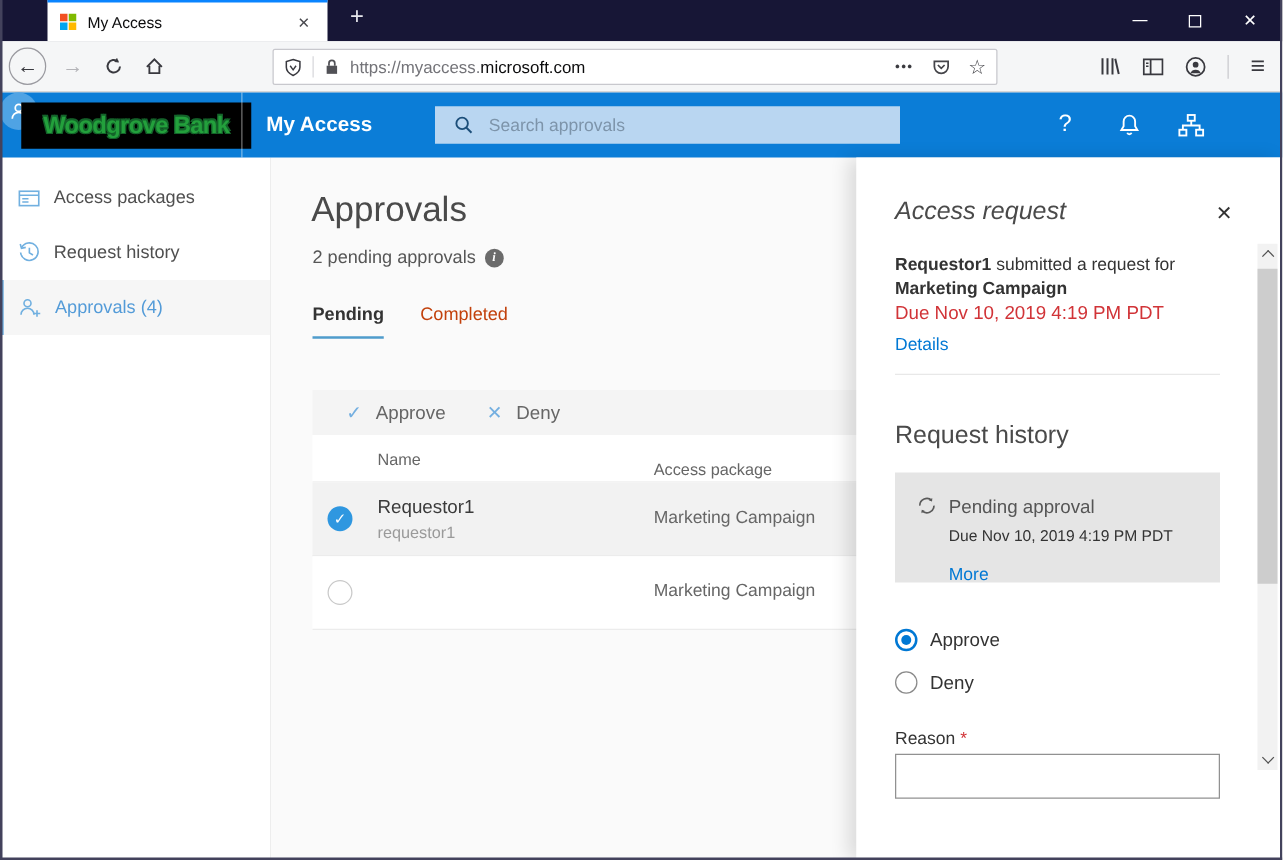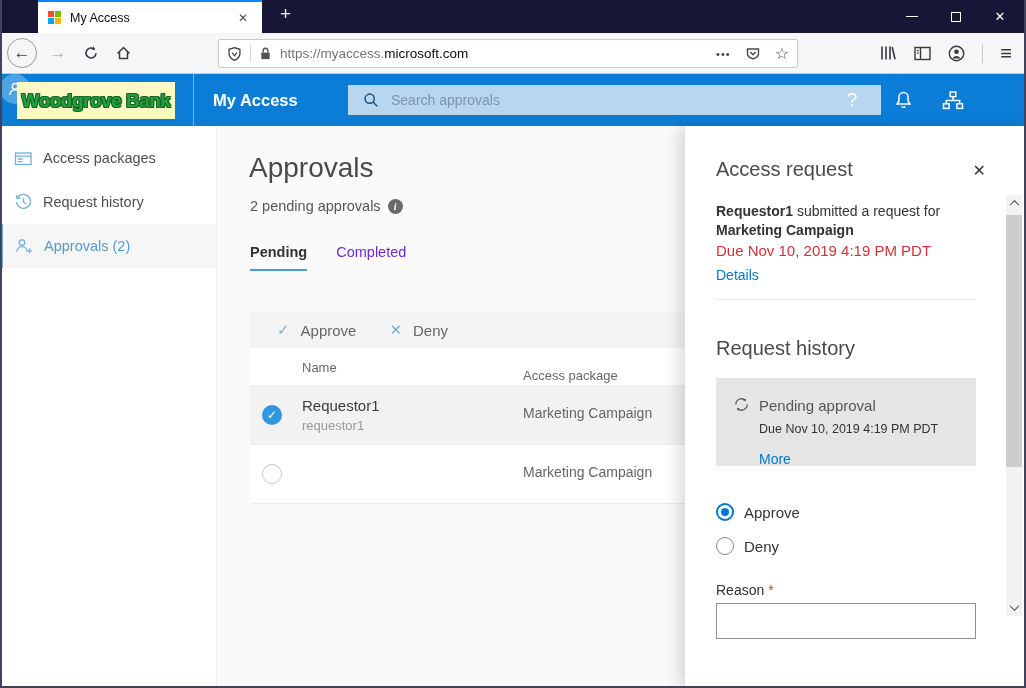--- a/index.html
+++ b/index.html
@@ -51,31 +51,31 @@
   .url-right-icon { margin-left:14px; color:#3a3a3f; display:flex; align-items:center; }
   .ellipsis-icon { font-size:11px; letter-spacing:1px; color:#3a3a3f; }
   .star-icon { font-size:16px; color:#45454a; }
   .toolbar-right { position:absolute; right:14px; top:5px; height:30px; display:flex; align-items:center; gap:17px; }
   .tb-divider { width:1px; height:19px; background:#c9c9ce; }
   .menu-icon { font-size:20px; color:#39393f; line-height:1; }
 
   
   .appheader { position:absolute; left:0; top:74px; right:0; height:52px; background:#0b7dd7; z-index:10; }
   .logo {
-    position:absolute; left:17px; top:8px; width:158px; height:37px; background:#fef9c3;
+    position:absolute; left:17px; top:8px; width:184px; height:37px; background:#000000;
     display:flex; align-items:center; justify-content:center;
   }
   .logo span {
     font-size:19px; font-weight:bold; color:#23a03c; letter-spacing:-0.5px;
     text-shadow:-1px -1px 0 #14632a, 1px -1px 0 #14632a, -1px 1px 0 #14632a, 1px 1px 0 #14632a;
   }
   .appheader-divider { position:absolute; left:193px; top:0; width:1px; height:52px; background:rgba(255,255,255,0.45); }
   .app-title { position:absolute; left:213px; top:0; line-height:52px; color:#fff; font-size:16.5px; font-weight:bold; }
   .searchbox {
-    position:absolute; left:348px; top:11px; width:533px; height:30px; background:#b9d6f1;
+    position:absolute; left:348px; top:11px; width:372px; height:30px; background:#b9d6f1;
     display:flex; align-items:center;
   }
   .searchbox svg { margin-left:15px; }
   .search-placeholder { margin-left:12px; font-size:14px; color:#7d94aa; }
   .hdr-icon { position:absolute; top:0; height:52px; display:flex; align-items:center; justify-content:center; color:#fff; }
   .help-btn { left:840px; width:24px; font-size:19px; }
   .bell-btn { left:890px; width:26px; }
   .org-btn  { left:939px; width:28px; }
   .avatar-btn { left:983px; top:11px; width:30px; height:30px; border-radius:50%; background:#4fa3e4; display:flex; align-items:center; justify-content:center; }
 
@@ -83,21 +83,21 @@
   .content { position:absolute; left:0; top:126px; right:0; bottom:0; background:#fafafa; }
   .sidebar { position:absolute; left:0; top:0; bottom:0; width:217px; background:#fff; border-right:1px solid #ededed; padding-top:10px; }
   .side-item { height:44px; display:flex; align-items:center; padding-left:14px; gap:10px; color:#4f4f4f; font-size:14.5px; cursor:default; }
   .side-item.active { background:#f6f6f6; border-left:3px solid #71b0e0; padding-left:11px; color:#539bd8; }
 
   .main { position:absolute; left:217px; right:0; top:0; bottom:0; background:#fafafa; }
   .page-title { position:absolute; left:32px; top:26px; font-size:28px; font-weight:400; color:#4a4a4a; }
   .page-subtitle { position:absolute; left:33px; top:72px; font-size:14.5px; color:#565656; display:flex; align-items:center; gap:7px; }
   .info-icon { width:15px; height:15px; border-radius:50%; background:#6b6b6b; color:#fff; font-size:10px; font-style:italic; font-weight:bold; display:flex; align-items:center; justify-content:center; font-family:"Liberation Serif",serif; }
   .tabs { position:absolute; left:33px; top:118px; display:flex; gap:29px; font-size:14.5px; }
-  .tab-item { padding-bottom:9px; color:#6d28d9; }
+  .tab-item { padding-bottom:9px; color:#c2410c; }
   .tab-item.active { color:#333; font-weight:bold; border-bottom:2px solid #4f9ccc; }
 
   .table { position:absolute; left:33px; top:186px; right:0; }
   .cmdbar { height:36px; background:#f4f4f4; display:flex; align-items:center; padding-left:27px; color:#666; font-size:15px; }
   .cmd-icon { color:#74afe0; font-size:15px; margin-right:11px; }
   .cmd-label { margin-right:33px; }
   .thead { position:relative; height:38px; background:#fff; border-bottom:1px solid #f0f0f0; font-size:13px; color:#666; }
   .th-name { position:absolute; left:52px; top:12px; }
   .th-pkg { position:absolute; left:273px; top:20px; }
   .trow { position:relative; height:59px; border-bottom:1px solid #ececec; background:#fff; }
@@ -105,21 +105,21 @@
   .row-check { position:absolute; left:12px; top:19px; width:20px; height:20px; border-radius:50%; }
   .row-check.checked { background:#2f97e0; color:#fff; font-size:12px; display:flex; align-items:center; justify-content:center; }
   .row-check.empty { background:#fff; border:1px solid #c9c9c9; }
   .row-name { position:absolute; left:52px; top:10px; font-size:15px; color:#3b3b3b; line-height:20px; }
   .row-user { font-size:13px; color:#9a9a9a; }
   .row-pkg { position:absolute; left:273px; top:19px; font-size:14px; color:#666; }
 
   
   .panel { position:absolute; right:0; top:0; bottom:0; width:341px; background:#fff; box-shadow:-7px 0 14px rgba(0,0,0,0.13); z-index:20; }
   .panel-close { position:absolute; right:40px; top:35px; font-size:16px; color:#333; }
-  .panel-title { position:absolute; left:31px; top:32px; font-size:20px; color:#4a4a4a; font-weight:400; }
+  .panel-title { position:absolute; left:31px; top:32px; font-size:20px; color:#4a4a4a; font-weight:400;font-style:italic; }
   .req-block { position:absolute; left:31px; top:76px; width:262px; font-size:14px; color:#333; line-height:19px; }
   .req-due { color:#d13438; font-size:15px; margin-top:1px; }
   .link { color:#0078d4; }
   .details-link { position:absolute; left:31px; top:141px; font-size:14px; }
   .panel-divider { position:absolute; left:31px; top:173px; width:260px; height:1px; background:#e8e8e8; }
   .history-title { position:absolute; left:31px; top:211px; font-size:20px; color:#4a4a4a; font-weight:400; }
   .history-card { position:absolute; left:31px; top:252px; width:260px; height:88px; background:#e5e5e5; }
   .hist-sync { position:absolute; left:17px; top:18px; }
   .hist-status { position:absolute; left:43px; top:19px; font-size:15px; color:#555; }
   .hist-due { position:absolute; left:43px; top:44px; font-size:12.5px; color:#333; }
@@ -305,21 +305,21 @@
         <span>Request history</span>
       </div>
       <div class="side-item active">
         <svg width="20" height="18" viewBox="0 0 20 18">
             <g fill="none" stroke="#71b0e0" stroke-width="1.3">
               <circle cx="8" cy="5.6" r="2.8"></circle>
               <path d="M2.8 14.8 a5.2 5.2 0 0 1 10.4 0"></path>
               <path d="M15.6 11.2 V16.4 M13 13.8 H18.2"></path>
             </g>
           </svg>
-        <span>Approvals (2)</span>
+        <span>Approvals (4)</span>
       </div>
     </div>
 
     <div class="main">
       <div class="page-title">Approvals</div>
       <div class="page-subtitle">
         <span>2 pending approvals</span>
         <span class="info-icon">i</span>
       </div>
       <div class="tabs">

